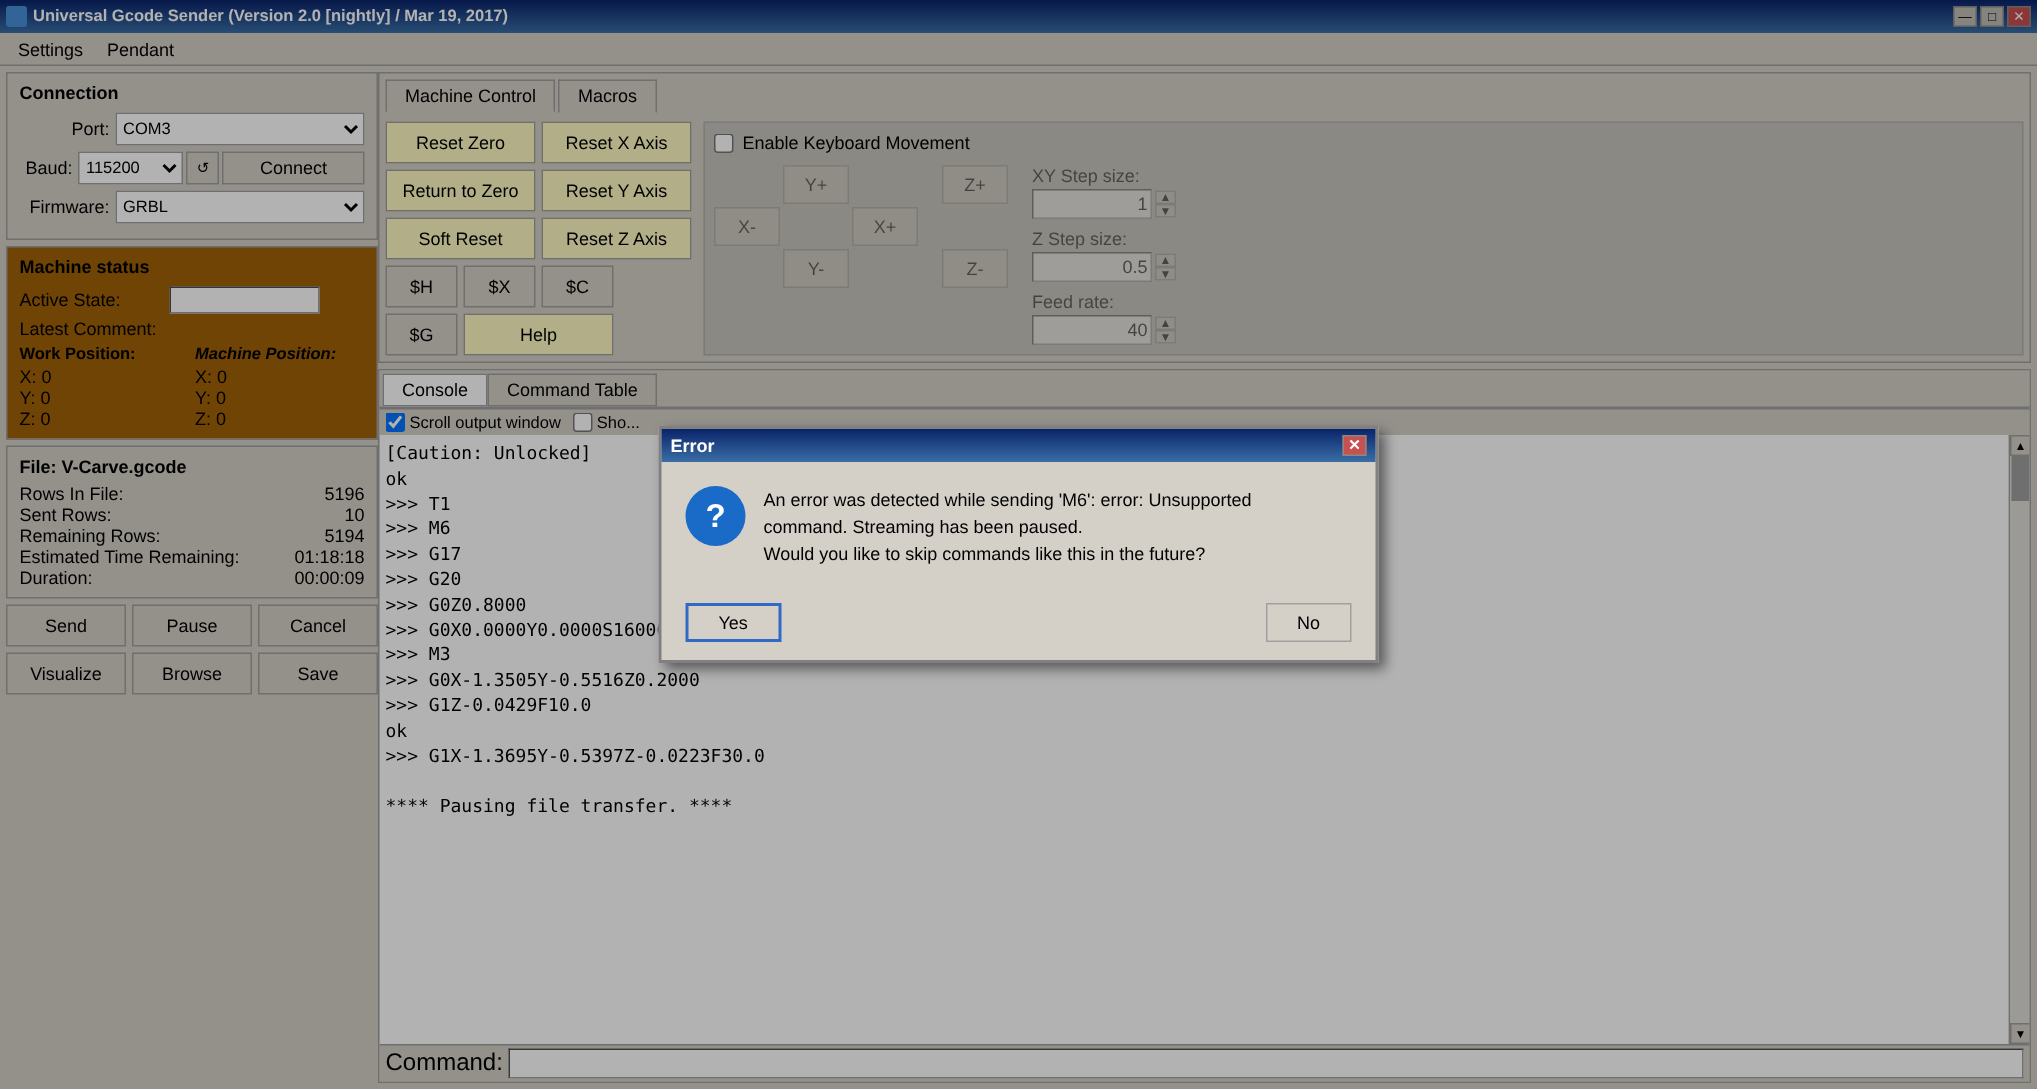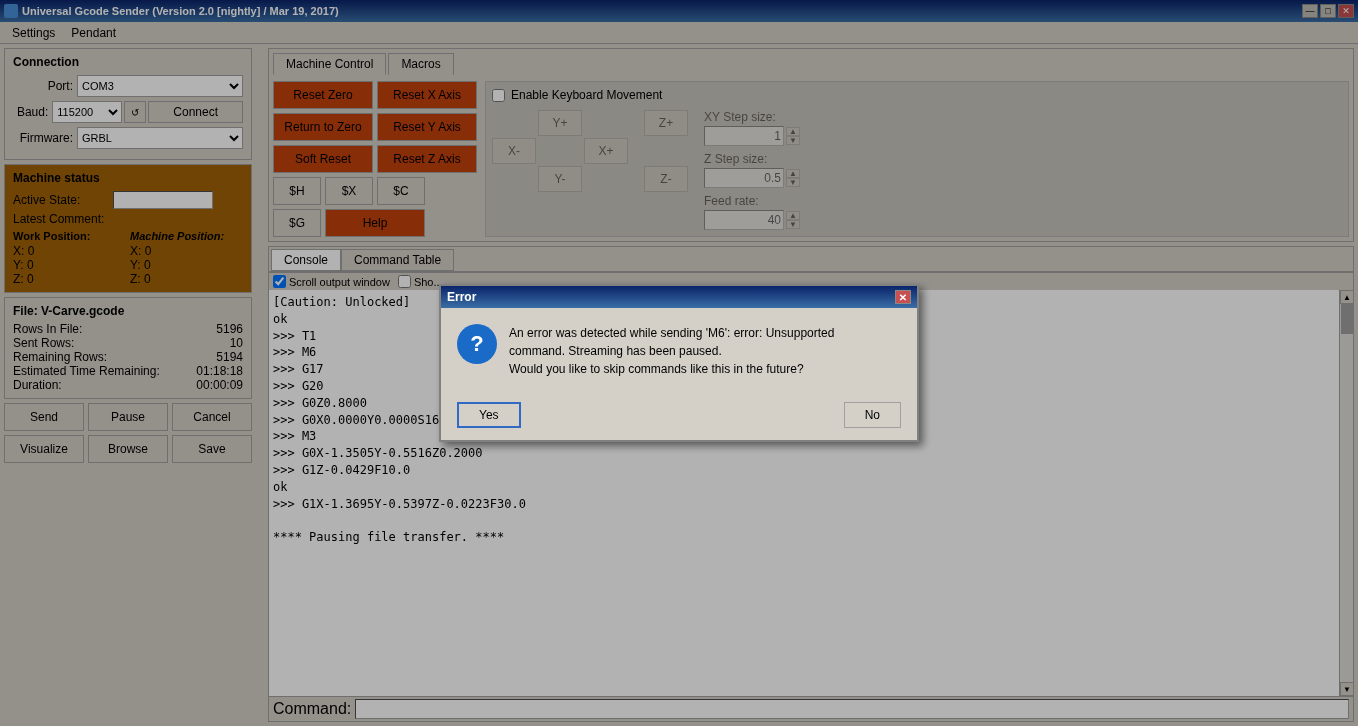--- a/index.html
+++ b/index.html
@@ -66,21 +66,21 @@
       cursor: pointer;
       font-size: 12px;
     }
 
     
     .main-container {
       display: flex;
       height: calc(726px - 44px);
       background: #d4d0c8;
       padding: 4px;
-      gap: 16px;
+      gap: 0;
     }
 
     
     .left-panel {
       width: 248px;
       display: flex;
       flex-direction: column;
       gap: 4px;
     }
 
@@ -224,21 +224,21 @@
     .tab.active {
       background: #d4d0c8;
       border-bottom: 1px solid #d4d0c8;
       z-index: 1;
     }
 
     
     .mc-btn {
       padding: 3px 10px;
       height: 28px;
-      background: #c2410c;
+      background: #fef9c3;
       border: 1px solid #a0a0a0;
       cursor: pointer;
       font-size: 12px;
       min-width: 100px;
     }
     .mc-btn-small {
       padding: 3px 8px;
       height: 28px;
       background: #d4d0c8;
       border: 1px solid #a0a0a0;

